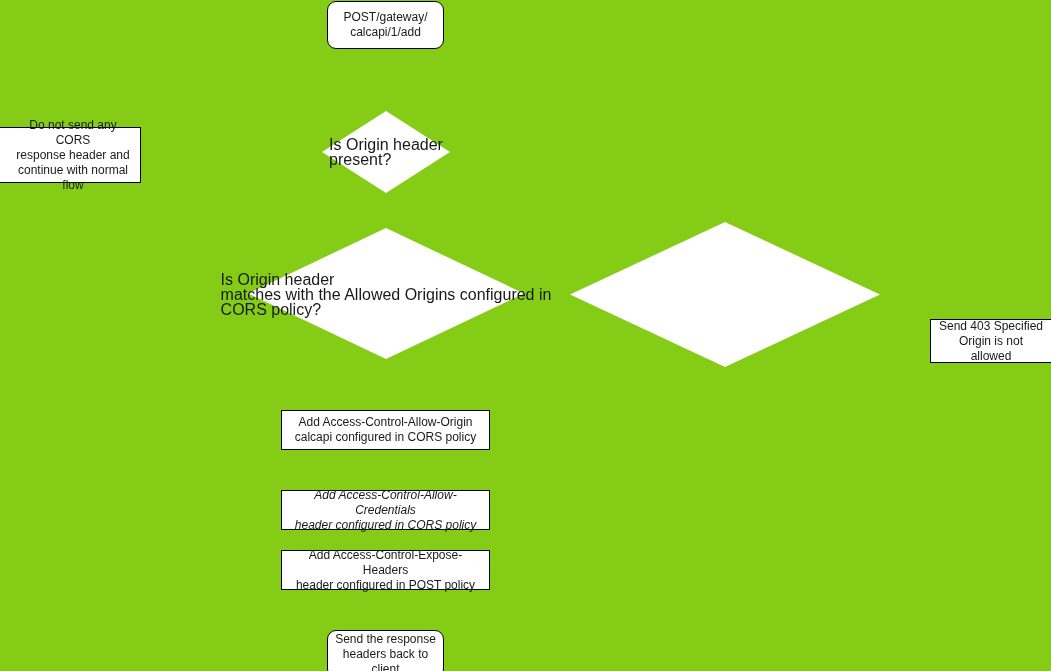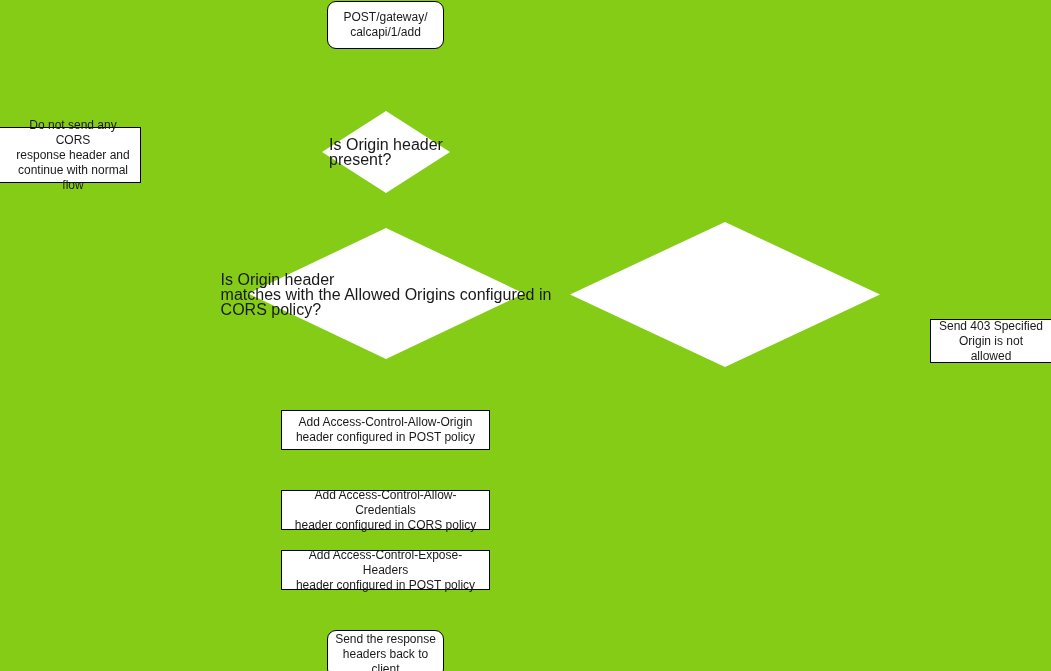--- a/index.html
+++ b/index.html
@@ -71,21 +71,21 @@
   }
 
   
   #n-request      { left: 327px; top: 1px;   width: 117px; height: 48px; }
   #n-no-cors      { left: -1px;  top: 127px; width: 142px; height: 56px; padding-left: 12px; }
   #n-origin-present { left: 322px; top: 111px; width: 128px; height: 82px; }
   #n-origin-match   { left: 248px; top: 228px; width: 276px; height: 131px; }
   #n-api-app        { left: 570px; top: 222px; width: 310px; height: 145px; }
   #n-403          { left: 930px; top: 271px; width: 122px; height: 44px; margin-top: 48px; }
   #n-allow-origin { left: 281px; top: 410px; width: 209px; height: 40px; }
-  #n-allow-creds  { left: 281px; top: 490px; width: 209px; height: 40px; }
+  #n-allow-creds  { left: 281px; top: 490px; width: 209px; height: 40px; font-style: italic; }
   #n-expose-hdrs  { left: 281px; top: 550px; width: 209px; height: 40px; }
   #n-send-resp    { left: 327px; top: 630px; width: 117px; height: 48px; border-radius: 9px; }
 </style>
 </head>
 <body>
 
 <div id="canvas">
 
   <div class="node box rounded" id="n-request">POST/gateway/
 calcapi/1/add</div>
@@ -108,21 +108,21 @@
   </div>
 
   <div class="decision" id="n-api-app">
     <div class="rhombus"></div>
   </div>
 
   <div class="node box" id="n-403">Send 403 Specified
 Origin is not allowed</div>
 
   <div class="node box" id="n-allow-origin">Add Access-Control-Allow-Origin
-header configured in POST policy</div>
+calcapi configured in CORS policy</div>
 
   <div class="node box" id="n-allow-creds">Add Access-Control-Allow-Credentials
 header configured in CORS policy</div>
 
   <div class="node box" id="n-expose-hdrs">Add Access-Control-Expose-Headers
 header configured in POST policy</div>
 
   <div class="node box rounded" id="n-send-resp">Send the response
 headers back to client</div>
 

